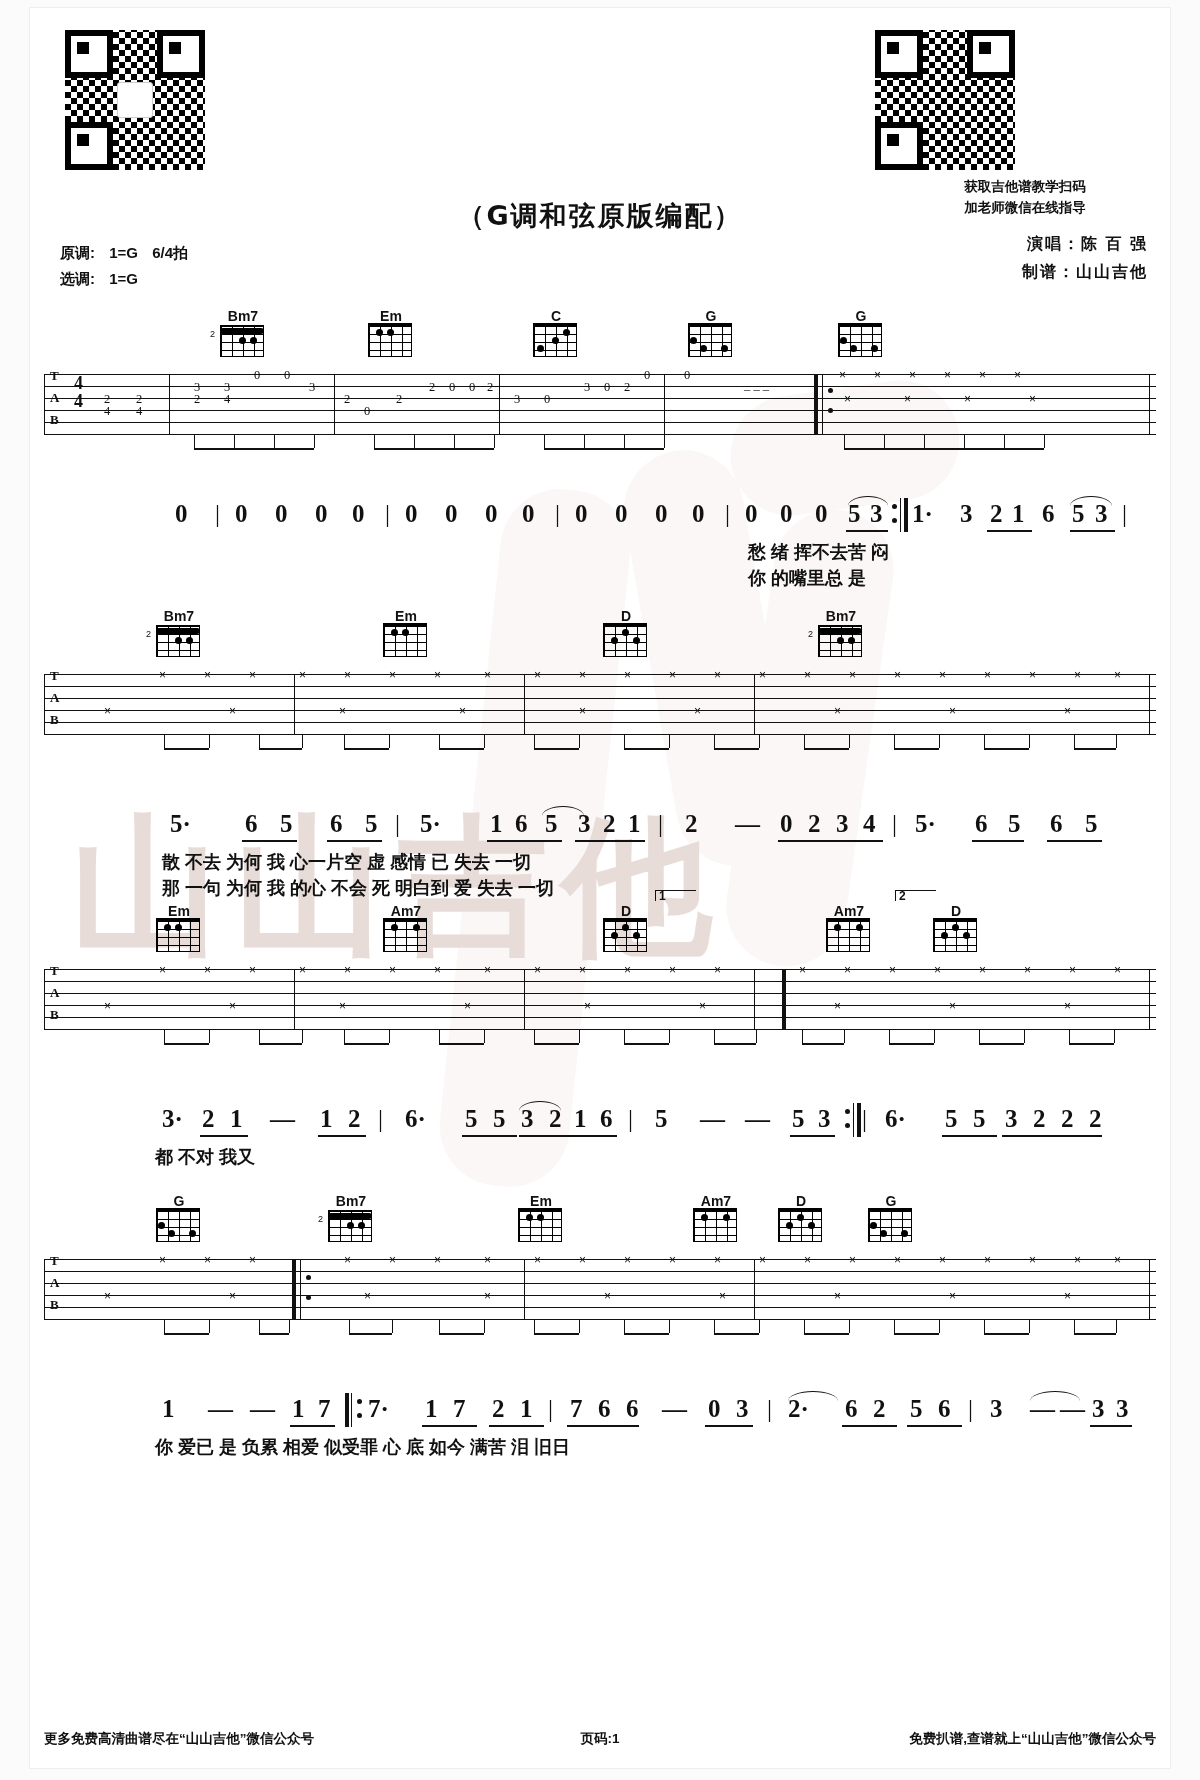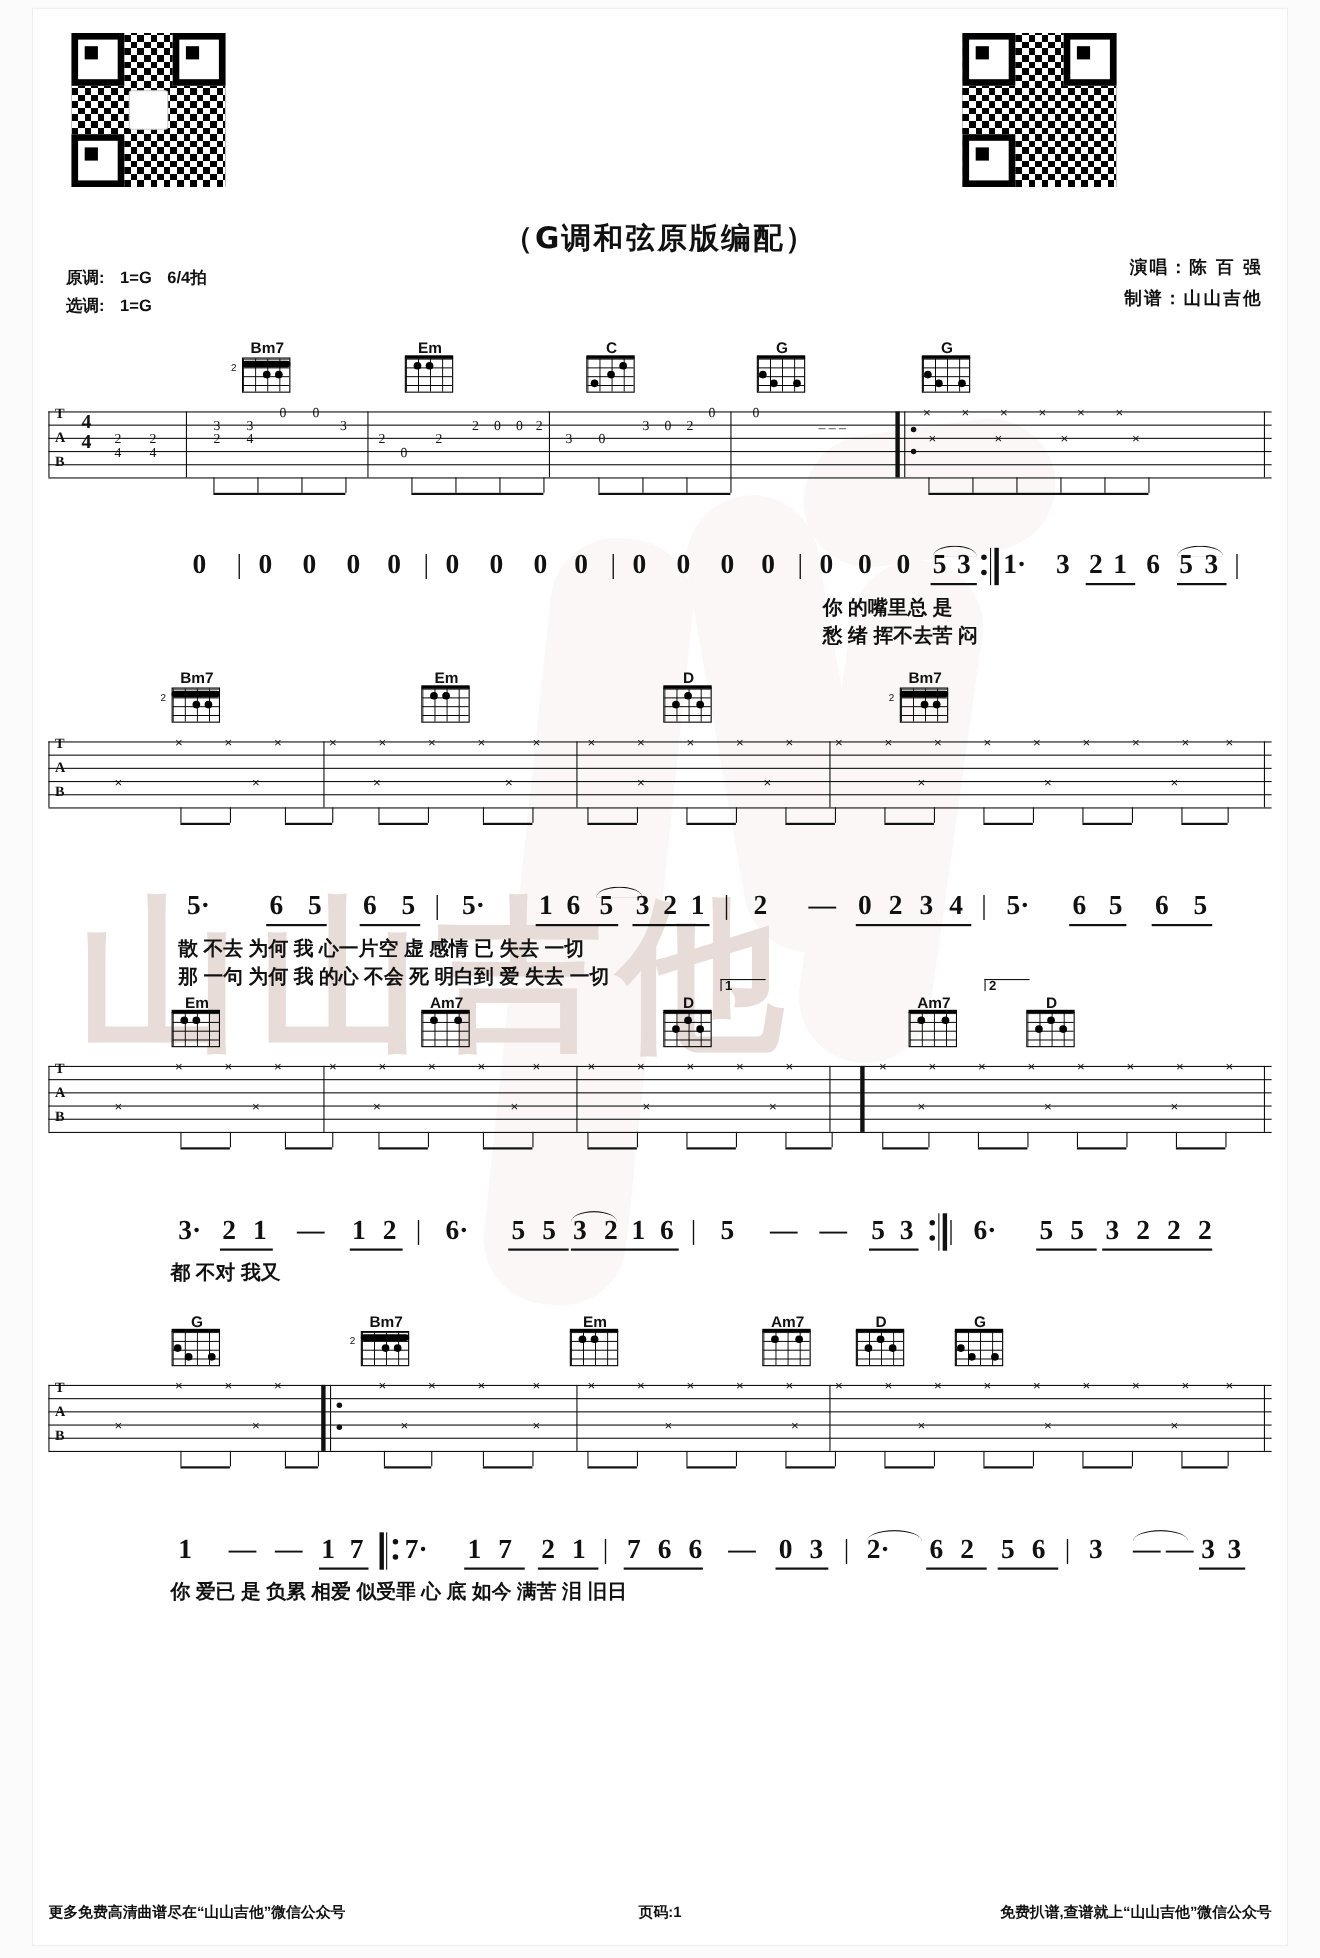--- a/index.html
+++ b/index.html
@@ -187,20 +187,24 @@
       <span class="val">6/4拍</span>
     </div>
     <div>
       <span>选调:</span>
       <span class="val">1=G</span>
     </div>
   </div>
 
   <div class="subtitle">（G调和弦原版编配）</div>
 
+  <div class="right-note">
+    <div>获取吉他谱教学扫码</div>
+    <div>加老师微信在线指导</div>
+  </div>
 
   <div class="credits">
     <div>
       <span>演唱：</span><span>陈 百 强</span>
     </div>
     <div>
       <span>制谱：</span><span>山山吉他</span>
     </div>
   </div>
 
@@ -379,24 +383,24 @@
       <div class="n" style="left:1012px;">6</div>
           <div class="n" style="left:1042px;">5</div>
           <div class="n" style="left:1065px;">3</div>
       <div class="underline" style="left:957px;top:30px;width:45px;"></div>
       <div class="underline" style="left:1040px;top:30px;width:45px;"></div>
       <div class="tie" style="left:1040px;top:-4px;width:42px;"></div>
       <div class="bl" style="left:1092px;">|</div>
     </div>
 
     <div class="lyr">
+      <div class="w" style="left:718px;">愁      绪   挥不去苦 闷</div>
+    </div>
+    <div class="lyr">
       <div class="w" style="left:718px;">你      的嘴里总 是</div>
-    </div>
-    <div class="lyr">
-      <div class="w" style="left:718px;">愁      绪   挥不去苦 闷</div>
     </div>
   </div>
 
   <div class="system" style="top:600px;">
     <div class="chords">
       <div class="chord" style="left:118px;">
         <div class="cname">Bm7</div>
         <div class="chordbox">
               <div class="grid"></div>
               <div class="fr">2</div>

